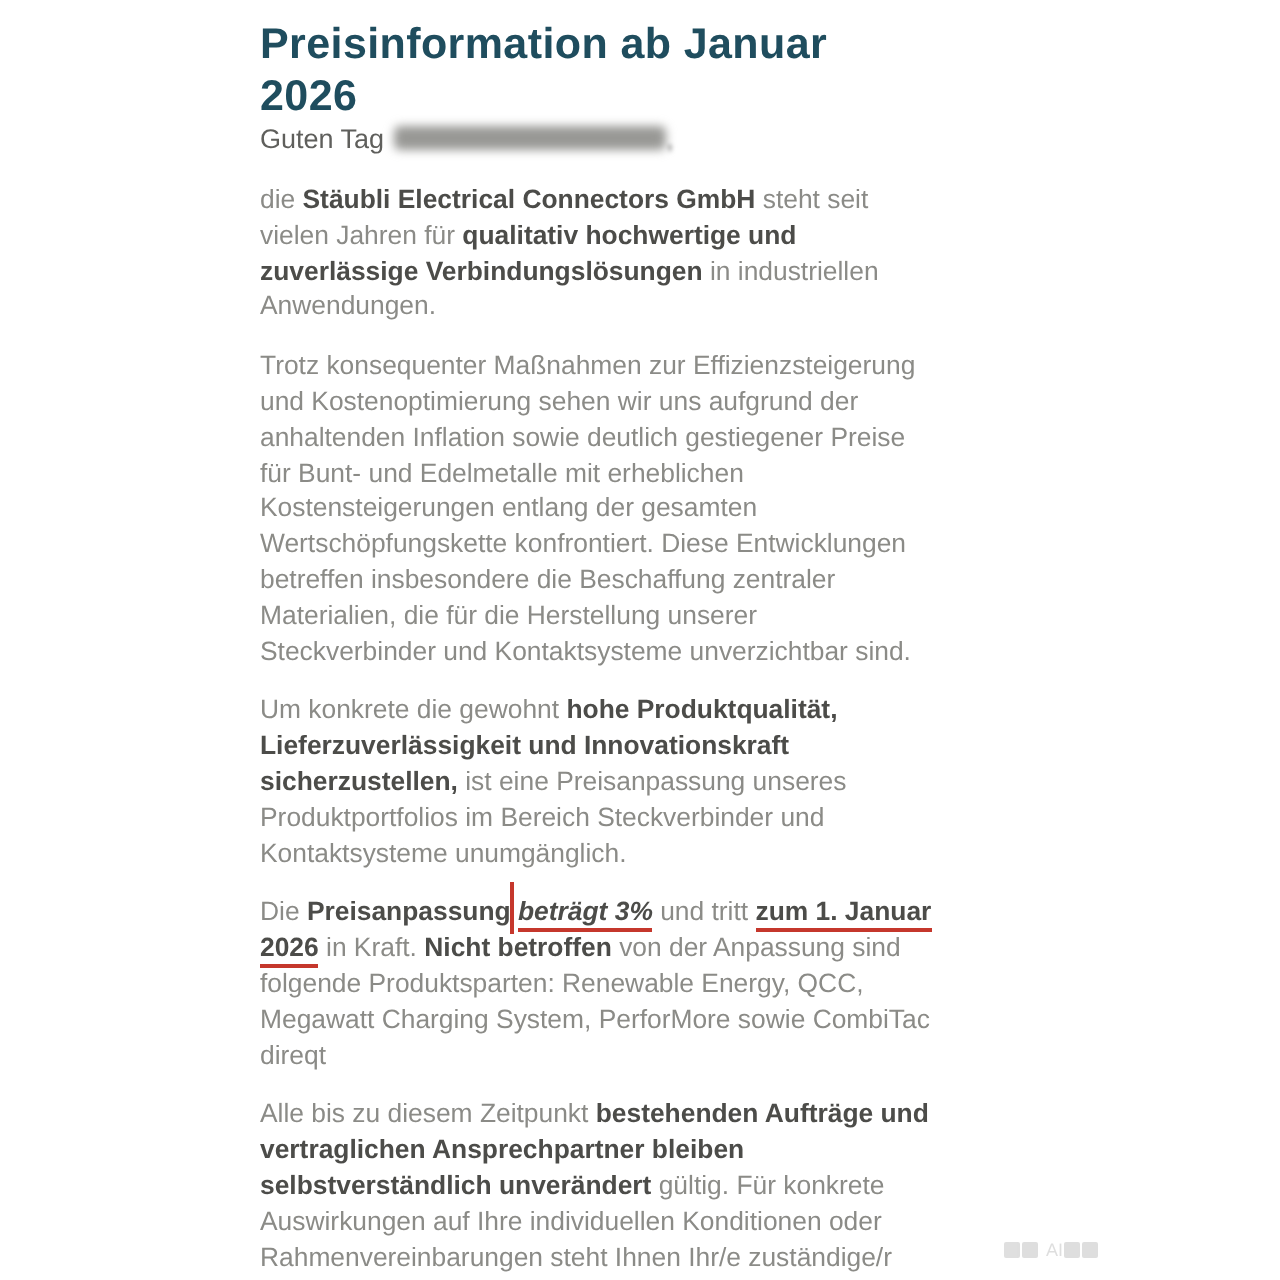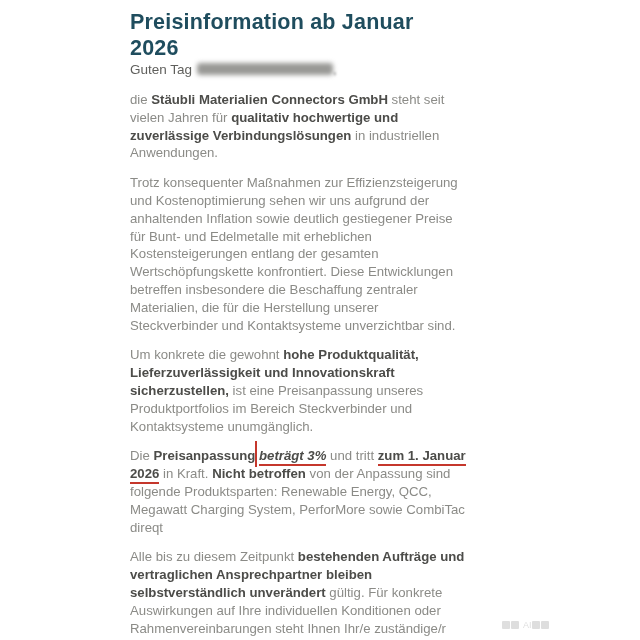--- a/index.html
+++ b/index.html
@@ -80,21 +80,21 @@
 </style>
 </head>
 <body>
 
 <div class="page">
 
   <h1 class="title">Preisinformation ab Januar 2026</h1>
 
   <p class="greeting"><span>Guten Tag</span><span class="blurwrap"><span class="nameblob"></span><span>,</span></span></p>
 
-  <p class="para"><span>die </span><span class="bold">Stäubli Materialien Connectors GmbH</span><span> steht seit vielen Jahren für </span><span class="bold">qualitativ hochwertige und zuverlässige Verbindungslösungen</span><span> in industriellen Anwendungen.</span></p>
+  <p class="para"><span>die </span><span class="bold">Stäubli Electrical Connectors GmbH</span><span> steht seit vielen Jahren für </span><span class="bold">qualitativ hochwertige und zuverlässige Verbindungslösungen</span><span> in industriellen Anwendungen.</span></p>
 
 
   <p class="para"><span>Trotz konsequenter Maßnahmen zur Effizienzsteigerung und Kostenoptimierung sehen wir uns aufgrund der anhaltenden Inflation sowie deutlich gestiegener Preise für Bunt- und Edelmetalle mit erheblichen Kostensteigerungen entlang der gesamten Wertschöpfungskette konfrontiert. Diese Entwicklungen betreffen insbesondere die Beschaffung zentraler Materialien, die für die Herstellung unserer Steckverbinder und Kontaktsysteme unverzichtbar sind.</span></p>
 
   <p class="para"><span>Um konkrete die gewohnt </span><span class="bold">hohe Produktqualität, Lieferzuverlässigkeit und Innovationskraft sicherzustellen,</span><span> ist eine Preisanpassung unseres Produktportfolios im Bereich Steckverbinder und Kontaktsysteme unumgänglich.</span></p>
 
   <p class="para"><span>Die </span><span class="bold">Preisanpassung</span><span> </span><span class="bold redline redtick">beträgt 3%</span><span> und tritt </span><span class="bold redline">zum 1. Januar 2026</span><span> in Kraft. </span><span class="bold">Nicht betroffen</span><span> von der Anpassung sind folgende Produktsparten: Renewable Energy, QCC, Megawatt Charging System, PerforMore sowie CombiTac direqt</span></p>
 
   <p class="para"><span>Alle bis zu diesem Zeitpunkt </span><span class="bold">bestehenden Aufträge und vertraglichen Ansprechpartner bleiben selbstverständlich unverändert</span><span> gültig. Für konkrete Auswirkungen auf Ihre individuellen Konditionen oder Rahmenvereinbarungen steht Ihnen Ihr/e zuständige/r Ansprechpartner/in gerne zur Verfügung.</span></p>
 

